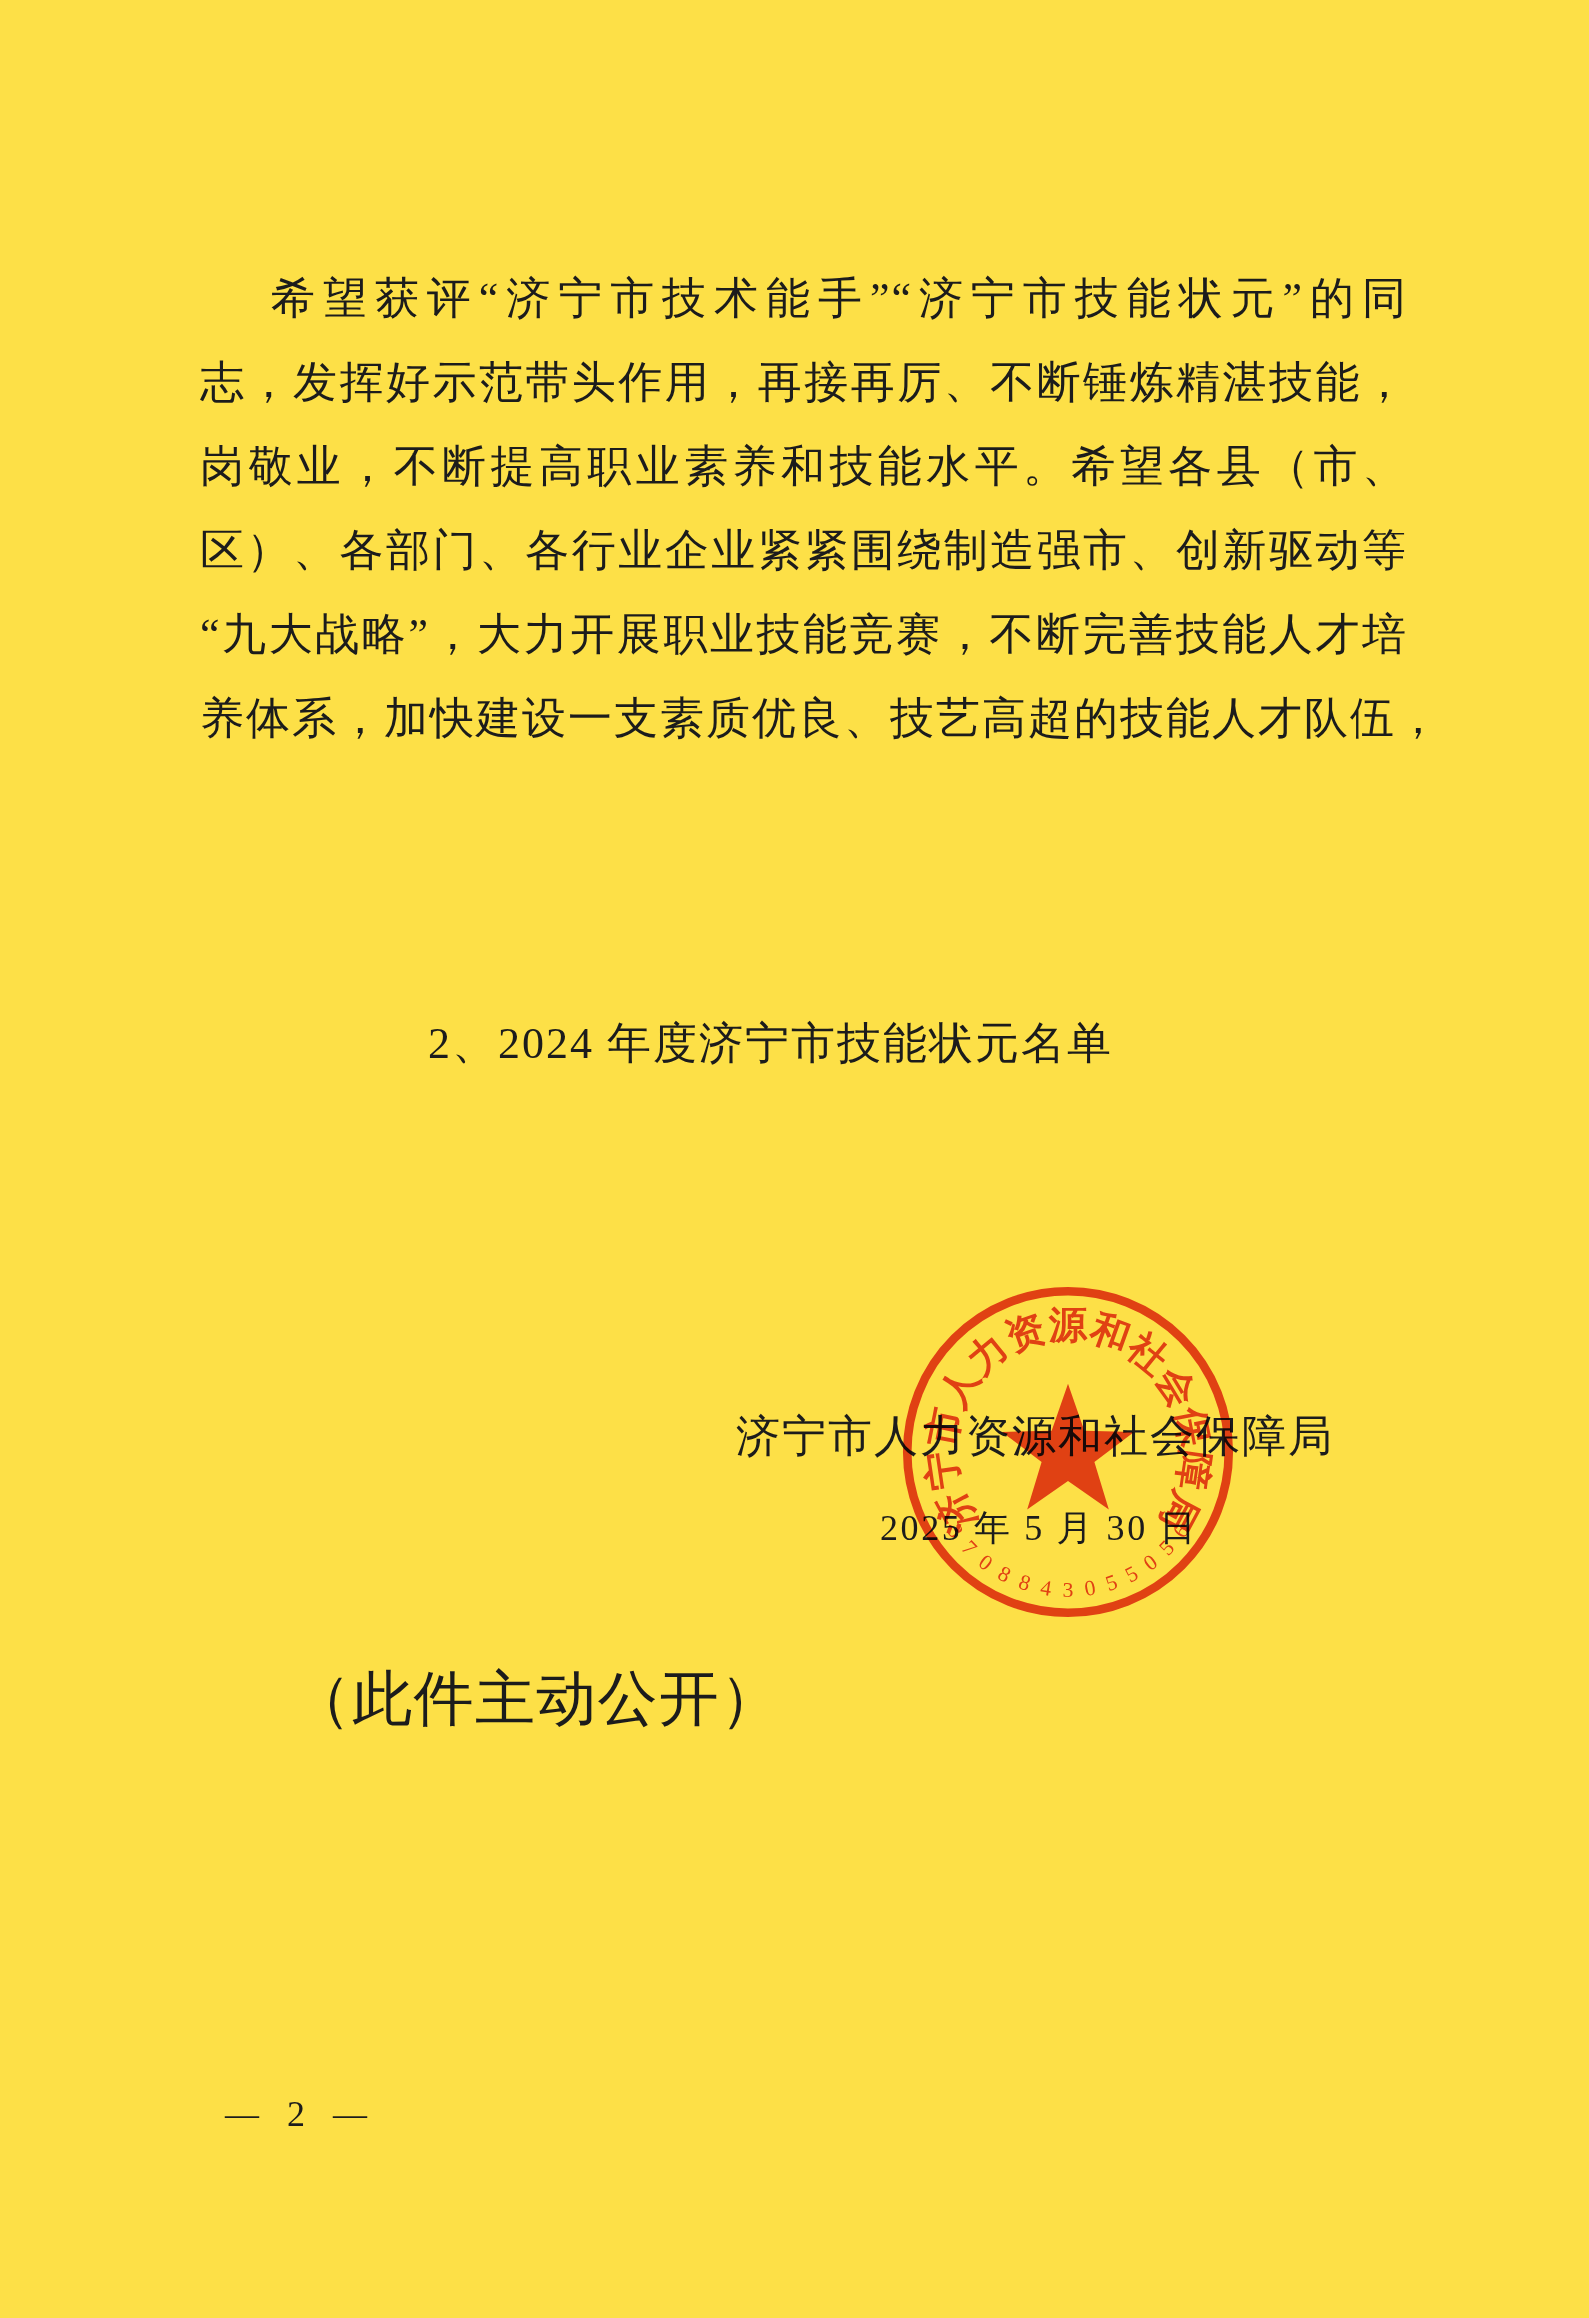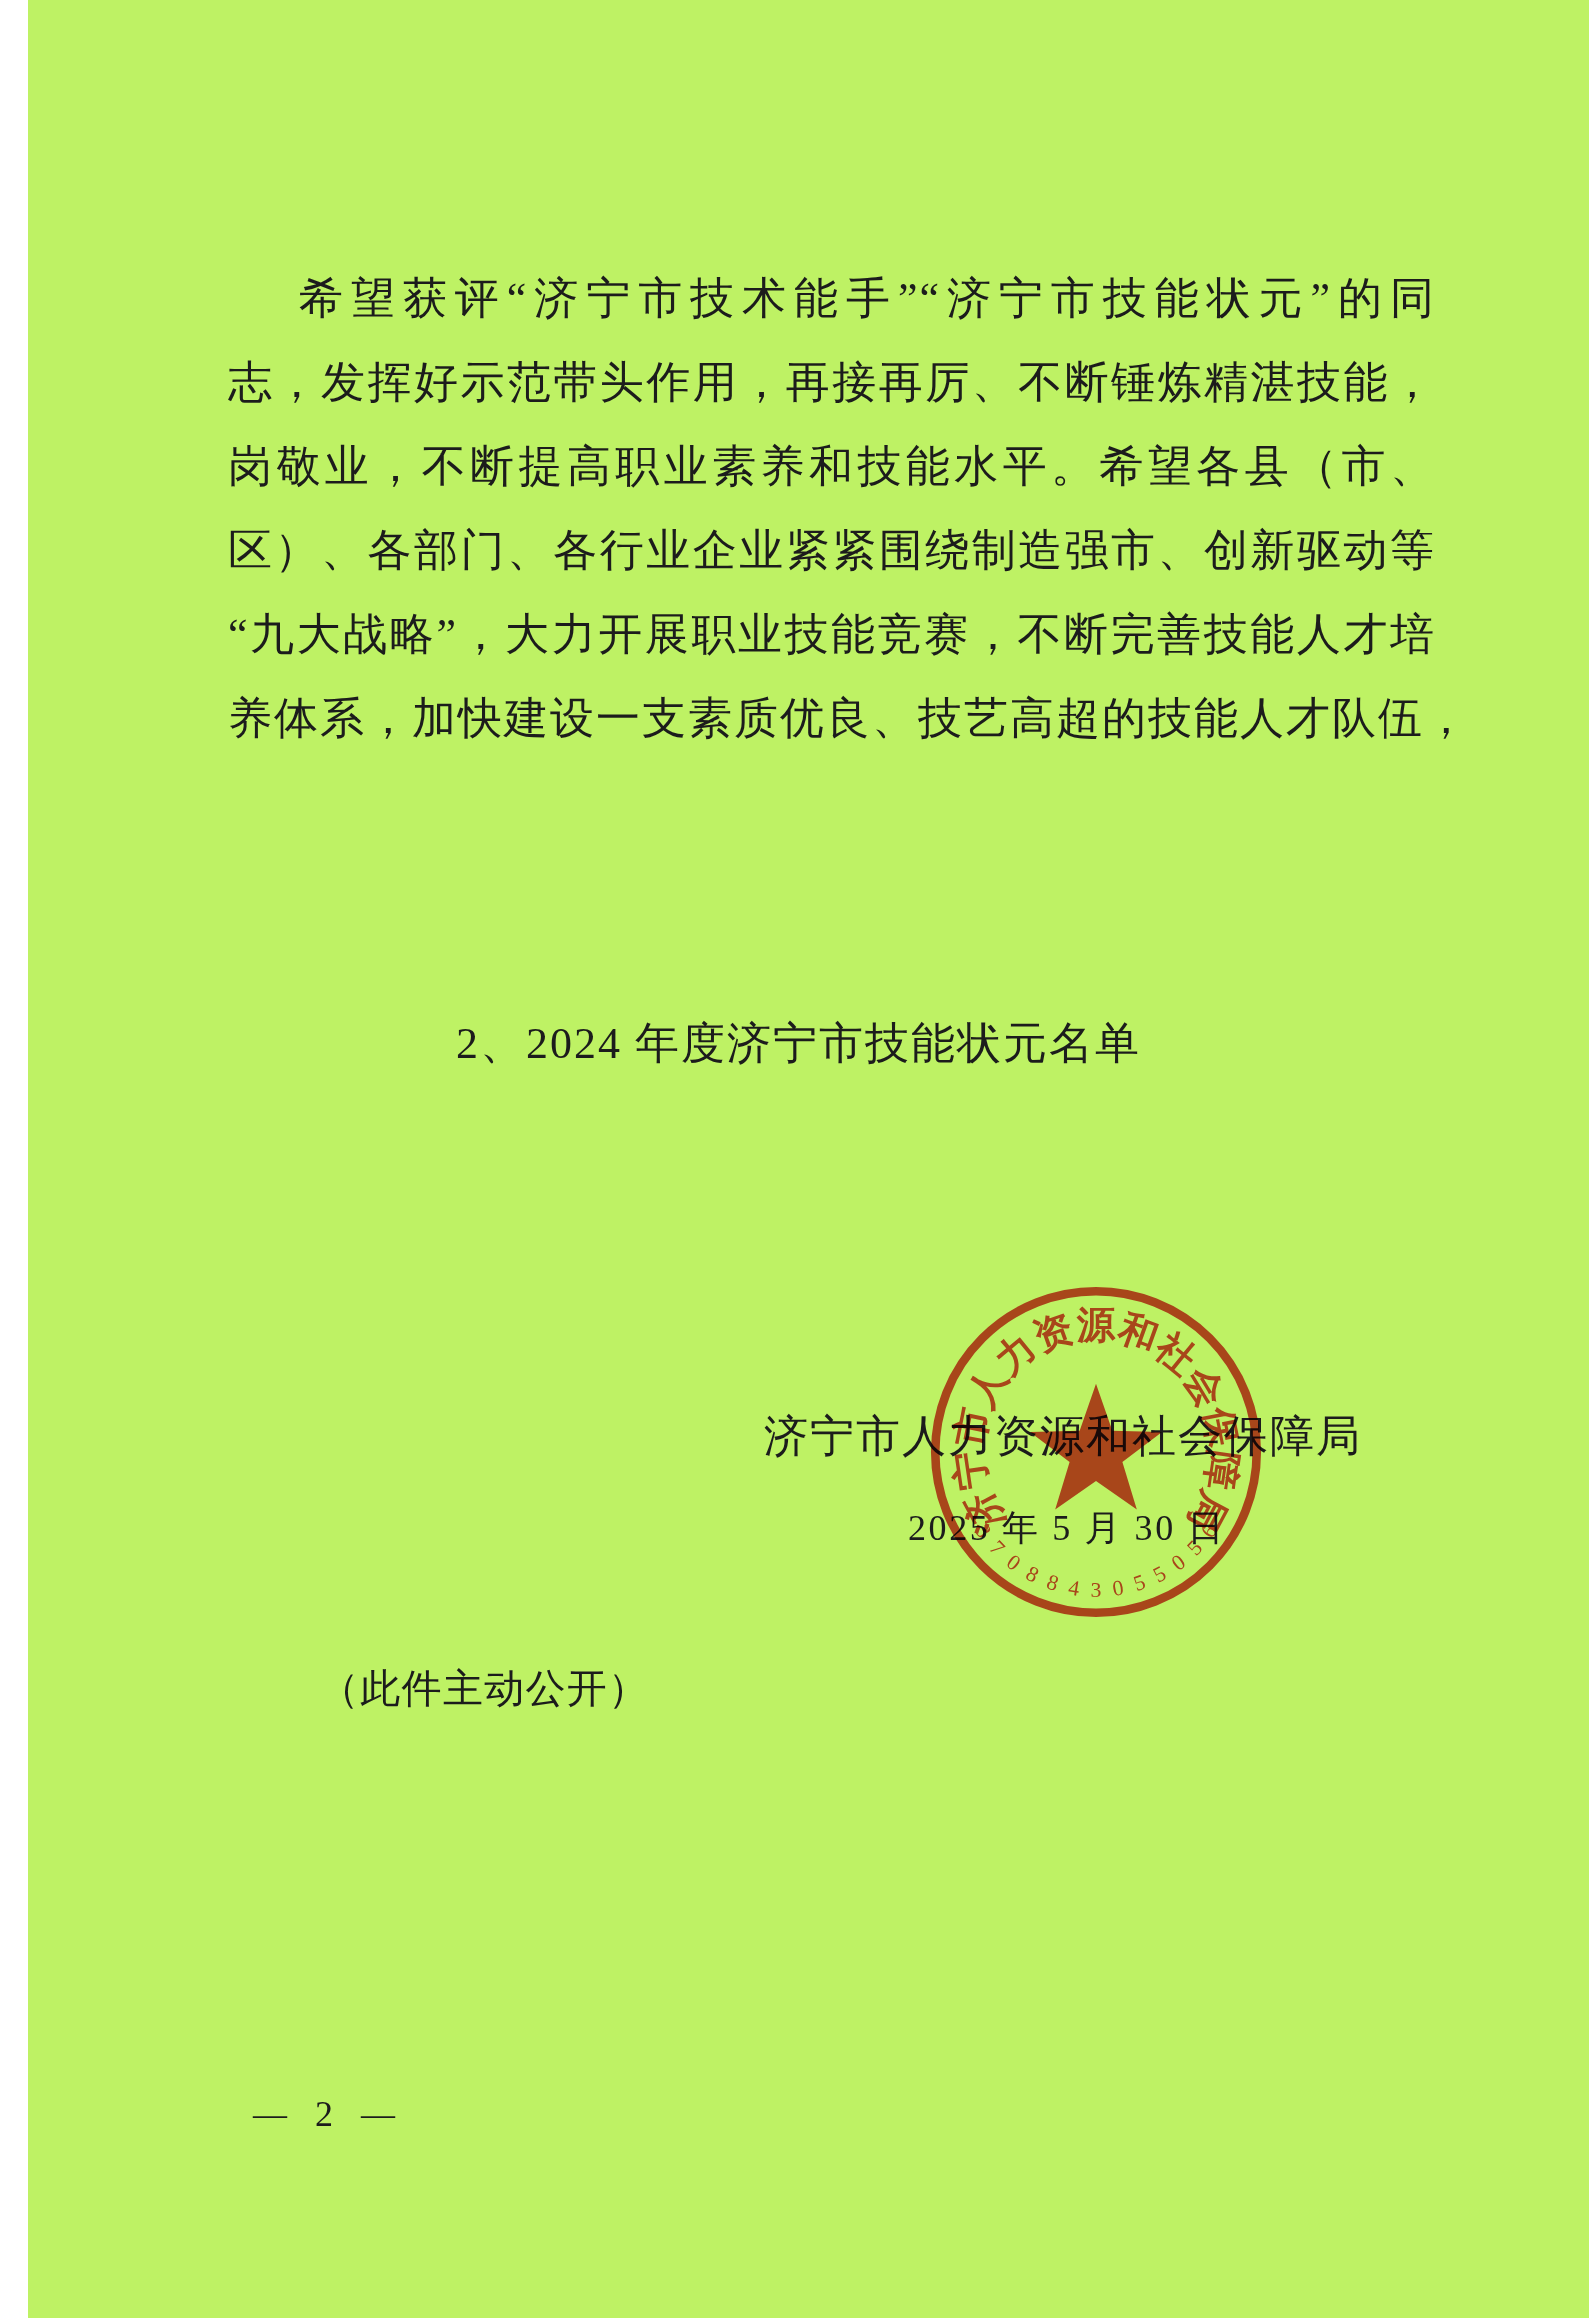--- a/index.html
+++ b/index.html
@@ -5,23 +5,22 @@
   html, body { margin: 0; padding: 0; }
   body {
     width: 1589px; height: 2319px;
     background: #ffffff;
     position: relative;
     font-family: "Liberation Serif", serif;
     color: #1c1c1c;
   }
   .page {
     position: absolute; inset: 0;
-    background: #bef264;
+    background: #fde047;
     overflow: hidden;
-    margin-left: 28px;
   }
   
   .body-text {
     position: absolute;
     left: 200px; top: 257px;
     width: 1208px;
     font-size: 44px;
     line-height: 84px;
     letter-spacing: 2px;
     text-align: justify;
@@ -61,21 +60,21 @@
     left: 880px; top: 1510px;
     font-size: 36px; line-height: 1;
     letter-spacing: 2.6px;
     white-space: nowrap;
   }
 
   
   .footer-note {
     position: absolute;
     left: 291px; top: 1669px;
-    font-size: 40px; line-height: 1;
+    font-size: 60px; line-height: 1;
     letter-spacing: 1.3px;
     white-space: nowrap;
   }
 
   
   .page-number {
     position: absolute;
     left: 225px; top: 2096px;
     display: flex; align-items: center;
     font-size: 34px; line-height: 1;

